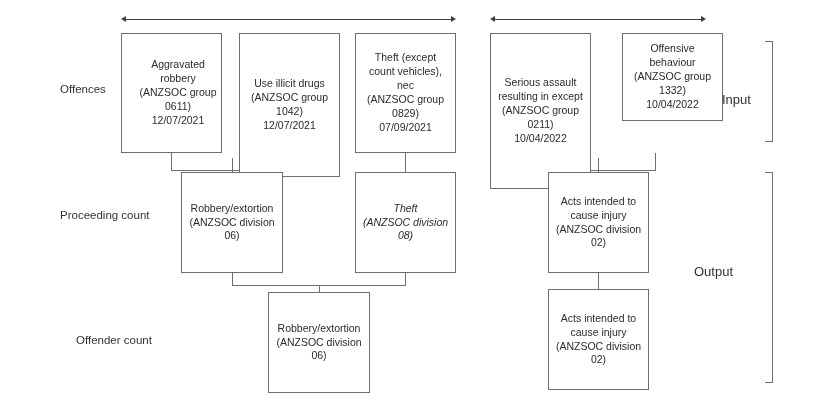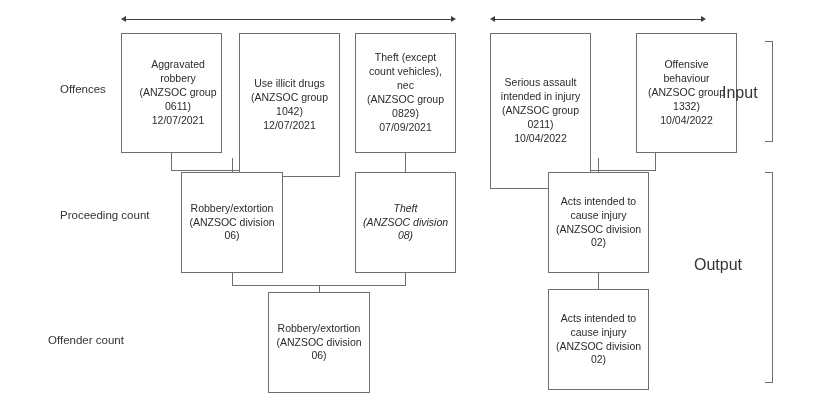--- a/index.html
+++ b/index.html
@@ -23,23 +23,24 @@
   }
   .row-label {
     position: absolute;
     font-size: 11.5px;
     color: #333333;
     white-space: nowrap;
     text-align: left;
   }
   .bracket-label {
     position: absolute;
-    font-size: 16px;
+    font-size: 13px;
     color: #333333;
     white-space: nowrap;
+    margin-top: 8px;
   }
   .group-label {
     position: absolute;
     font-size: 11.5px;
     color: #333333;
     background: #ffffff;
     padding: 0 6px;
     white-space: nowrap;
     text-align: center;
   }
@@ -89,21 +90,21 @@
     border-left: 5px solid #3f3f3f;
   }
 </style>
 </head>
 <body>
 
 <div id="canvas">
 
   <div class="row-label" style="left:60px; top:83px;">Offences</div>
   <div class="row-label" style="left:60px; top:209px;">Proceeding count</div>
-  <div class="row-label" style="left:48px; top:334px;">Offender count</div>
+  <div class="row-label" style="left:76px; top:334px;">Offender count</div>
 
   <div class="arrow-line" style="left:126px; top:19px; width:325px;"></div>
   <div class="arrow-head left" style="left:121px; top:16px;"></div>
   <div class="arrow-head right" style="left:451px; top:16px;"></div>
 
   <div class="arrow-line" style="left:495px; top:19px; width:206px;"></div>
   <div class="arrow-head left" style="left:490px; top:16px;"></div>
   <div class="arrow-head right" style="left:701px; top:16px;"></div>
 
   <div class="vline" style="left:171px; top:153px; height:17px;"></div>
@@ -153,28 +154,28 @@
       <span>nec</span>
       <span>(ANZSOC group</span>
       <span>0829)</span>
       <span>07/09/2021</span>
     </span>
   </div>
 
   <div class="node" style="left:490px; top:33px; width:101px; height:156px;">
     <span>
       <span>Serious assault</span>
-      <span>intended in injury</span>
+      <span>resulting in except</span>
       <span>(ANZSOC group</span>
       <span>0211)</span>
       <span>10/04/2022</span>
     </span>
   </div>
 
-  <div class="node" style="left:636px; top:33px; width:101px; height:120px;">
+  <div class="node" style="left:622px; top:33px; width:101px; height:88px;">
     <span>
       <span>Offensive</span>
       <span>behaviour</span>
       <span>(ANZSOC group</span>
       <span>1332)</span>
       <span>10/04/2022</span>
     </span>
   </div>
 
   <div class="node" style="left:181px; top:172px; width:102px; height:101px;">

